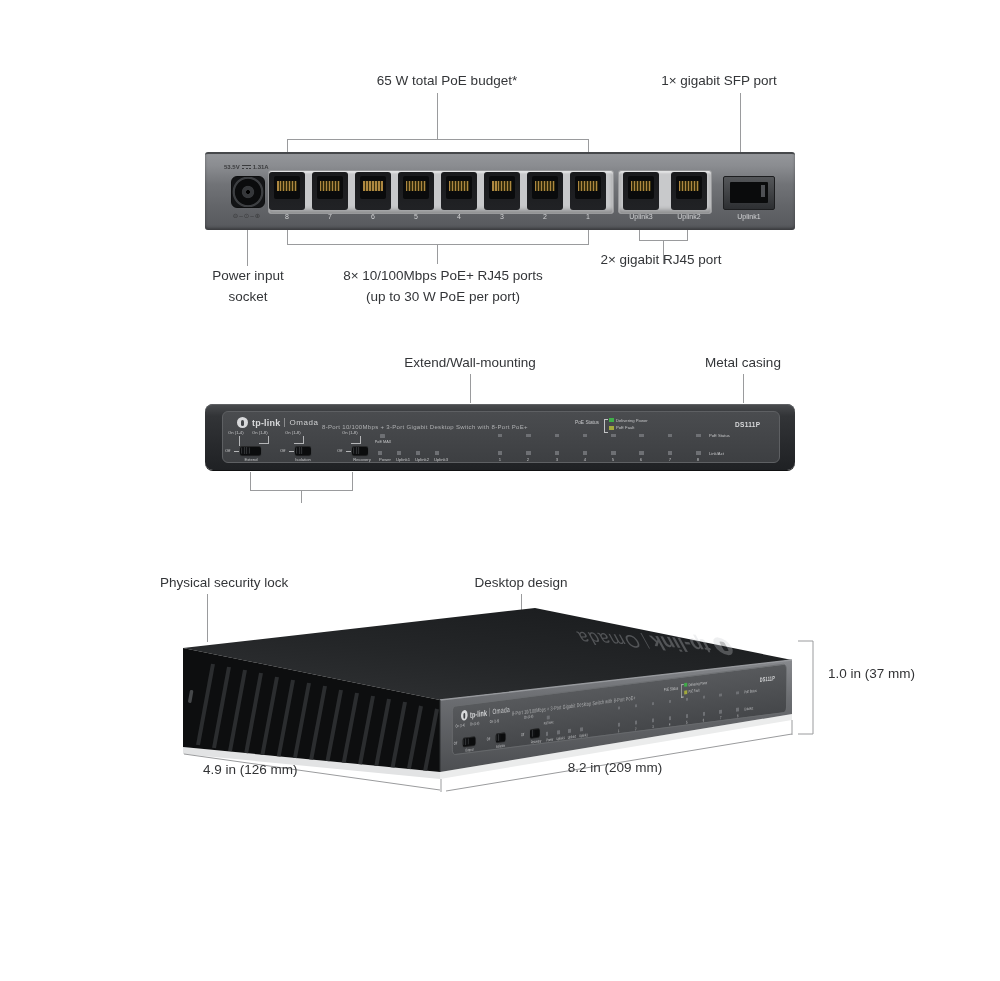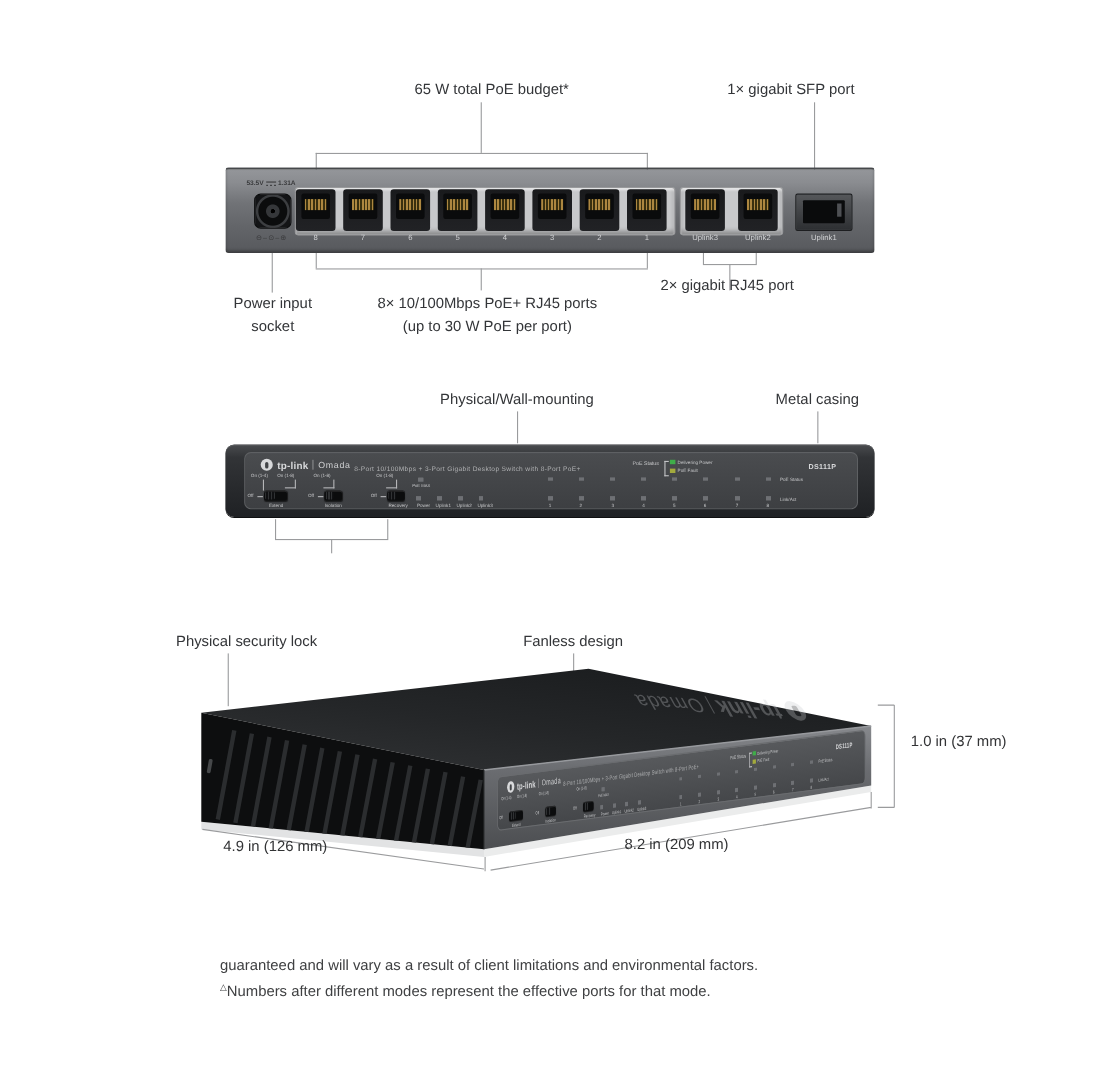--- a/index.html
+++ b/index.html
@@ -137,21 +137,21 @@
   <div class="cline" style="left:687px;top:230px;width:1px;height:10px;"></div>
   <div class="cline" style="left:639px;top:240px;width:49px;height:1px;"></div>
   <div class="cline" style="left:663px;top:240px;width:1px;height:24px;"></div>
 
   <div class="ctext cc" style="left:248px;top:268px;">Power input</div>
   <div class="ctext cc" style="left:248px;top:289px;">socket</div>
   <div class="ctext cc" style="left:443px;top:268px;">8× 10/100Mbps PoE+ RJ45 ports</div>
   <div class="ctext cc" style="left:443px;top:289px;">(up to 30 W PoE per port)</div>
   <div class="ctext cc" style="left:661px;top:252px;">2× gigabit RJ45 port</div>
 
-  <div class="ctext cc" style="left:470px;top:355px;">Physical/Wall-mounting</div>
+  <div class="ctext cc" style="left:470px;top:355px;">Extend/Wall-mounting</div>
   <div class="ctext cc" style="left:743px;top:355px;">Metal casing</div>
   <div class="cline" style="left:470px;top:374px;width:1px;height:29px;"></div>
   <div class="cline" style="left:743px;top:374px;width:1px;height:29px;"></div>
 
   <div class="device-top">
     <div class="panel-bg" style="left:17px;top:7px;">
       <div class="panel-content">
         <div class="abs" style="left:14px;top:4px;height:13px;display:flex;align-items:center;gap:4px;">
           <span class="logo-mark"></span>
           <span class="brand">tp-link</span>
@@ -214,21 +214,21 @@
       </div>
     </div>
   </div>
 
   <div class="cline" style="left:250px;top:472px;width:1px;height:18px;"></div>
   <div class="cline" style="left:352px;top:472px;width:1px;height:18px;"></div>
   <div class="cline" style="left:250px;top:490px;width:103px;height:1px;"></div>
   <div class="cline" style="left:301px;top:490px;width:1px;height:13px;"></div>
 
   <div class="ctext" style="left:160px;top:575px;">Physical security lock</div>
-  <div class="ctext cc" style="left:521px;top:575px;">Fanless design</div>
+  <div class="ctext cc" style="left:521px;top:575px;">Desktop design</div>
   <div class="cline" style="left:207px;top:594px;width:1px;height:48px;"></div>
   <div class="cline" style="left:521px;top:594px;width:1px;height:33px;"></div>
 
   <svg class="abs" style="left:120px;top:592px;" width="780" height="215" viewBox="120 592 780 215">
     <defs>
       <linearGradient id="topg" x1="0" y1="1" x2="0.8" y2="0">
         <stop offset="0" stop-color="#313335"></stop>
           <stop offset="0.5" stop-color="#242628"></stop>
           <stop offset="1" stop-color="#1a1c1e"></stop>
       </linearGradient>
@@ -334,18 +334,14 @@
         <div class="t3" style="left:486px;top:21px;">PoE Status</div>
         <div class="t3" style="left:486px;top:39px;">Link/Act</div>
       </div>
     </div>
   </div>
 
   <div class="dimtext" style="left:828px;top:666px;">1.0 in (37 mm)</div>
   <div class="dimtext" style="left:203px;top:762px;">4.9 in (126 mm)</div>
   <div class="dimtext" style="left:615px;top:760px;transform:translateX(-50%);">8.2 in (209 mm)</div>
 
-  <div class="foot" style="top:870px;">guaranteed and will vary as a result of client limitations and environmental factors.</div>
-  <div class="foot" style="top:893px;">
-    <sup class="tri">△</sup><span>Numbers after different modes represent the effective ports for that mode.</span>
-  </div>
 
 </div>
 
 </body></html>

